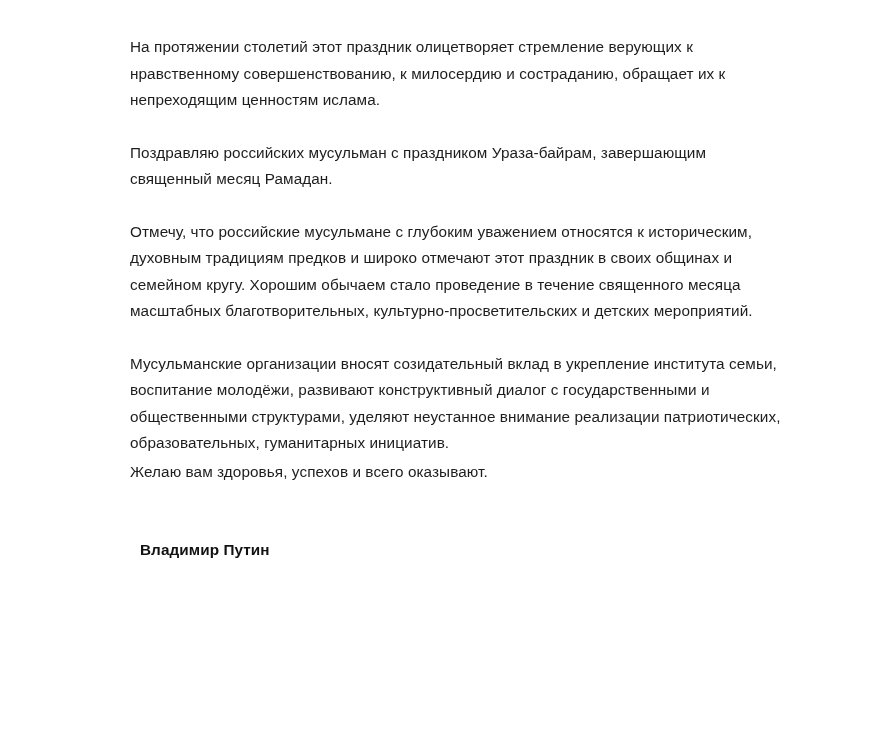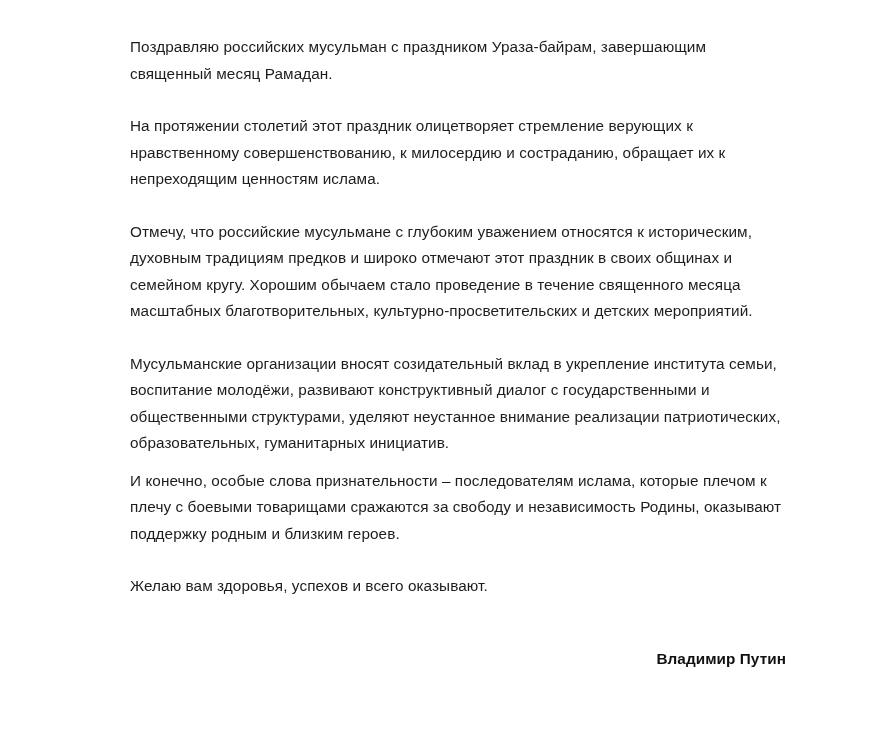--- a/index.html
+++ b/index.html
@@ -32,50 +32,48 @@
     line-height: 26.5px;
     color: #1d1d1d;
     margin: 0 0 26px 0;
     letter-spacing: 0.005em;
     text-align: left;
   }
   .para:last-child {
     margin-bottom: 0;
   }
   .para-tight {
-    margin-bottom: 11px;
+    margin-bottom: 2px;
   }
   .signature {
     font-size: 15.3px;
     line-height: 26.5px;
     font-weight: bold;
     color: #111111;
-    margin: 4px;
+    margin: 10px;
     letter-spacing: 0.005em;
-    text-align: right;
   }
   .spacer-sig {
     height: 16px;
   }
 </style>
 </head>
 <body>
 
 <div class="page">
   <div class="content">
 
+    <p class="para">На протяжении столетий этот праздник олицетворяет стремление верующих к нравственному совершенствованию, к милосердию и состраданию, обращает их к непреходящим ценностям ислама.</p>
+
     <p class="para">Поздравляю российских мусульман с праздником Ураза-байрам, завершающим священный месяц Рамадан.</p>
-
-    <p class="para">На протяжении столетий этот праздник олицетворяет стремление верующих к нравственному совершенствованию, к милосердию и состраданию, обращает их к непреходящим ценностям ислама.</p>
 
     <p class="para">Отмечу, что российские мусульмане с глубоким уважением относятся к историческим, духовным традициям предков и широко отмечают этот праздник в своих общинах и семейном кругу. Хорошим обычаем стало проведение в течение священного месяца масштабных благотворительных, культурно-просветительских и детских мероприятий.</p>
 
     <p class="para para-tight">Мусульманские организации вносят созидательный вклад в укрепление института семьи, воспитание молодёжи, развивают конструктивный диалог с государственными и общественными структурами, уделяют неустанное внимание реализации патриотических, образовательных, гуманитарных инициатив.</p>
 
-    <p class="para">И конечно, особые слова признательности – последователям ислама, которые плечом к плечу с боевыми товарищами сражаются за свободу и независимость Родины, оказывают поддержку родным и близким героев.</p>
 
     <p class="para">Желаю вам здоровья, успехов и всего оказывают.</p>
 
     <div class="spacer-sig"></div>
 
     <p class="signature">Владимир Путин</p>
 
   </div>
 </div>
 

